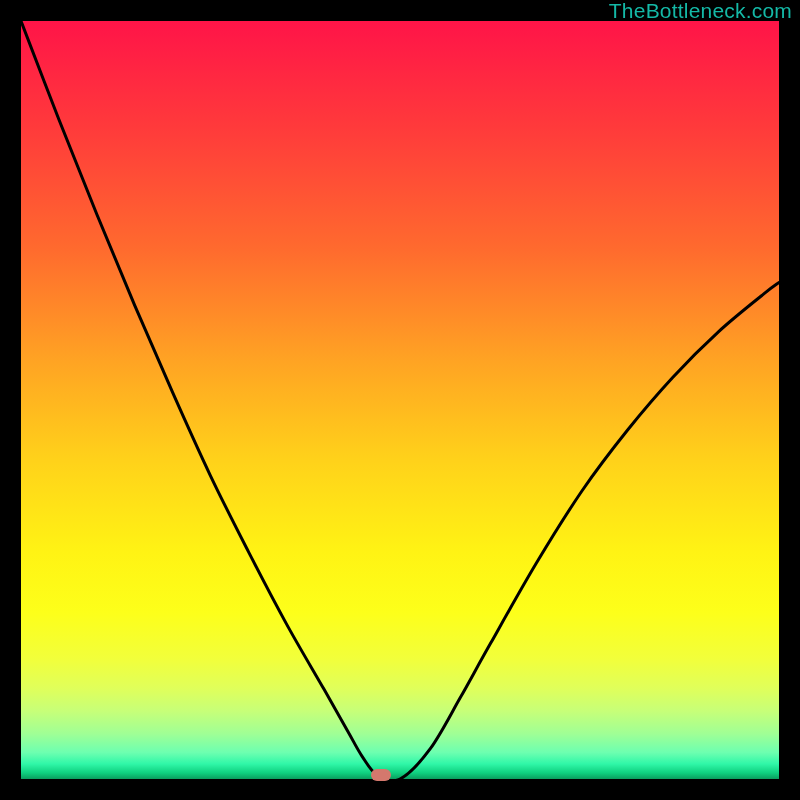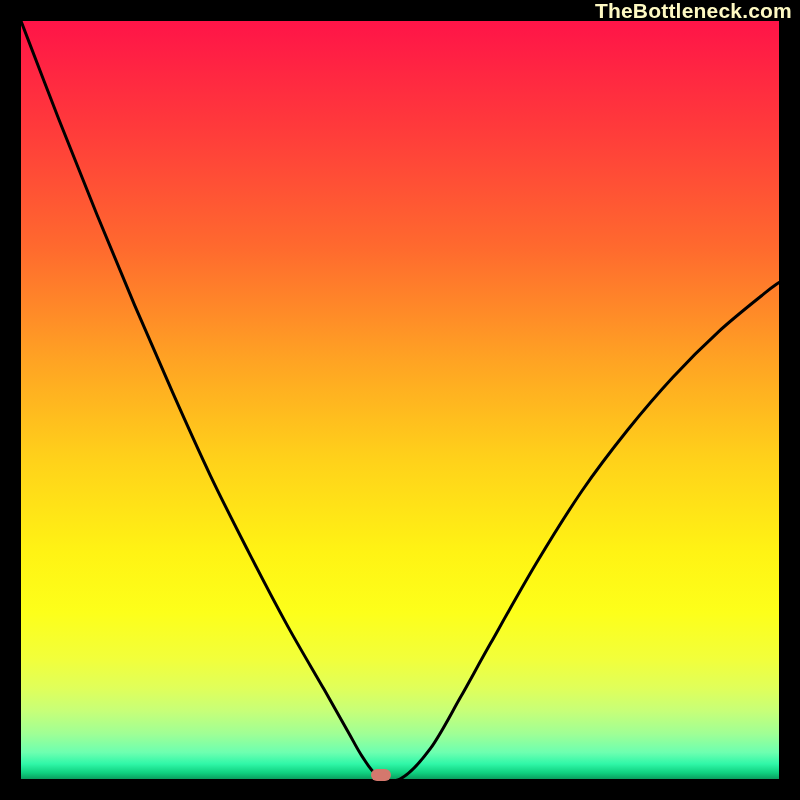--- a/index.html
+++ b/index.html
@@ -57,23 +57,23 @@
     width: 20px;
     height: 12px;
     border-radius: 6px;
     background: #d4786d;
     transform: translate(-50%, -50%);
   }
   .watermark {
     position: absolute;
     top: 0;
     right: 8px;
-    color: #fef9c3;
+    color: #14b8a6;
     font-size: 21px;
-    font-weight: 700;
+    font-weight: 400;
     letter-spacing: 0.2px;
     line-height: 22px;
   }
 </style>
 </head>
 <body>
 
 <div class="frame">
   <div class="watermark">TheBottleneck.com</div>
 

